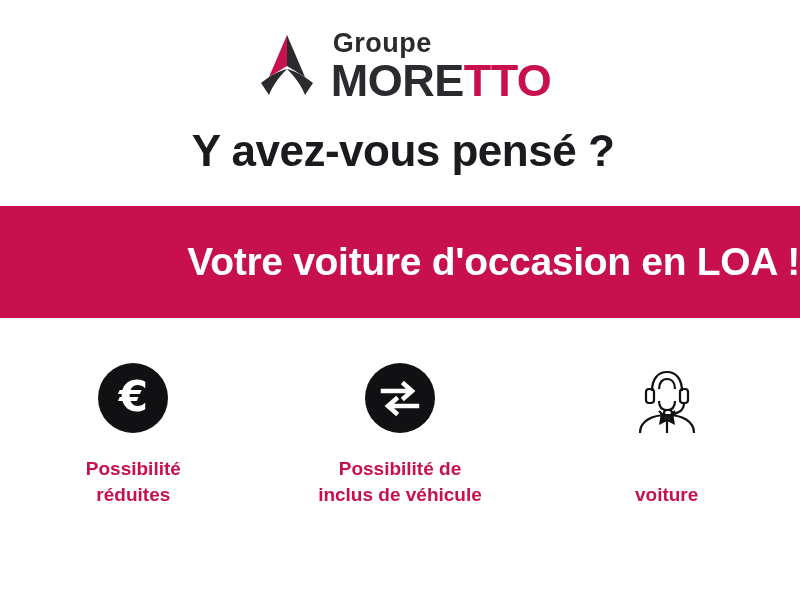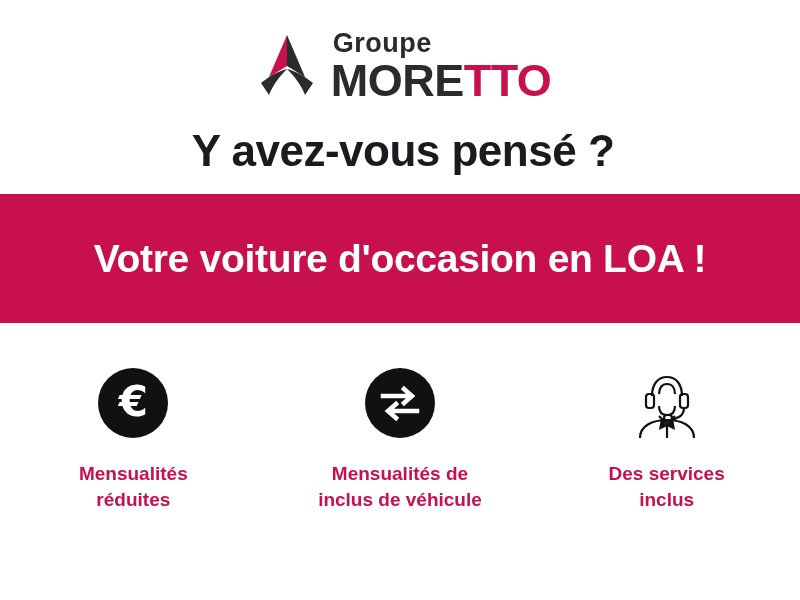--- a/index.html
+++ b/index.html
@@ -67,27 +67,27 @@
     font-size: 44px;
     font-weight: bold;
     color: #1b1b1f;
     letter-spacing: -0.5px;
     text-align: right;
     margin-left: 6px;
   }
 
   
   .banner {
-    margin-top: 18px;
+    margin-top: 30px;
     width: 800px;
     background: #c8104e;
-    height: 129px;
-    display: flex;
-    align-items: center;
-    justify-content: center;
+    height: 112px;
+    display: flex;
+    align-items: center;
+    justify-content: flex-end;
   }
   .banner-text {
     color: #ffffff;
     font-size: 39px;
     font-weight: bold;
     letter-spacing: -0.3px;
     text-align: center;
   }
 
   
@@ -163,35 +163,35 @@
 
   <div class="features">
 
     <div class="feature">
       <div class="feature-icon">
         <div class="circle-icon">
           <span class="euro-glyph">€</span>
         </div>
       </div>
       <div class="feature-label">
-        <span>Mensualités</span><br>
+        <span>Possibilité</span><br>
         <span>réduites</span>
       </div>
     </div>
 
     <div class="feature">
       <div class="feature-icon">
         <svg width="70" height="70" viewBox="0 0 70 70">
           <circle cx="35" cy="35" r="35" fill="#111114"></circle>
           <path d="M18 28 H45 M39 21 L47 28 L39 35" stroke="#ffffff" stroke-width="4.5" fill="none" stroke-linecap="square"></path>
           <path d="M52 43 H25 M31 36 L23 43 L31 50" stroke="#ffffff" stroke-width="4.5" fill="none" stroke-linecap="square"></path>
         </svg>
       </div>
       <div class="feature-label">
-        <span>Mensualités de</span><br>
+        <span>Possibilité de</span><br>
         <span>inclus de véhicule</span>
       </div>
     </div>
 
     <div class="feature">
       <div class="feature-icon">
         <svg width="78" height="74" viewBox="0 0 78 74">
           <g fill="none" stroke="#111114" stroke-width="2.2">
             <path d="M24 30 C24 18 30 11 39 11 C48 11 54 18 54 30"></path>
             <rect x="18" y="28" width="8" height="14" rx="3"></rect>
@@ -202,19 +202,19 @@
             <path d="M31 40 C31 46 34 49 39 49 C44 49 47 46 47 40"></path>
             <path d="M31 50 L39 58 L47 50"></path>
             <path d="M12 72 C12 60 24 54 39 54 C54 54 66 60 66 72"></path>
             <path d="M39 58 L39 72"></path>
           </g>
           <path d="M33 52 L39 60 L31 64 Z" fill="#111114"></path>
           <path d="M45 52 L39 60 L47 64 Z" fill="#111114"></path>
         </svg>
       </div>
       <div class="feature-label">
-        <span>Des services</span><br>
-        <span>inclus</span>
+        <br>
+        <span>voiture</span>
       </div>
     </div>
 
   </div>
 </div>
 
 </body></html>

